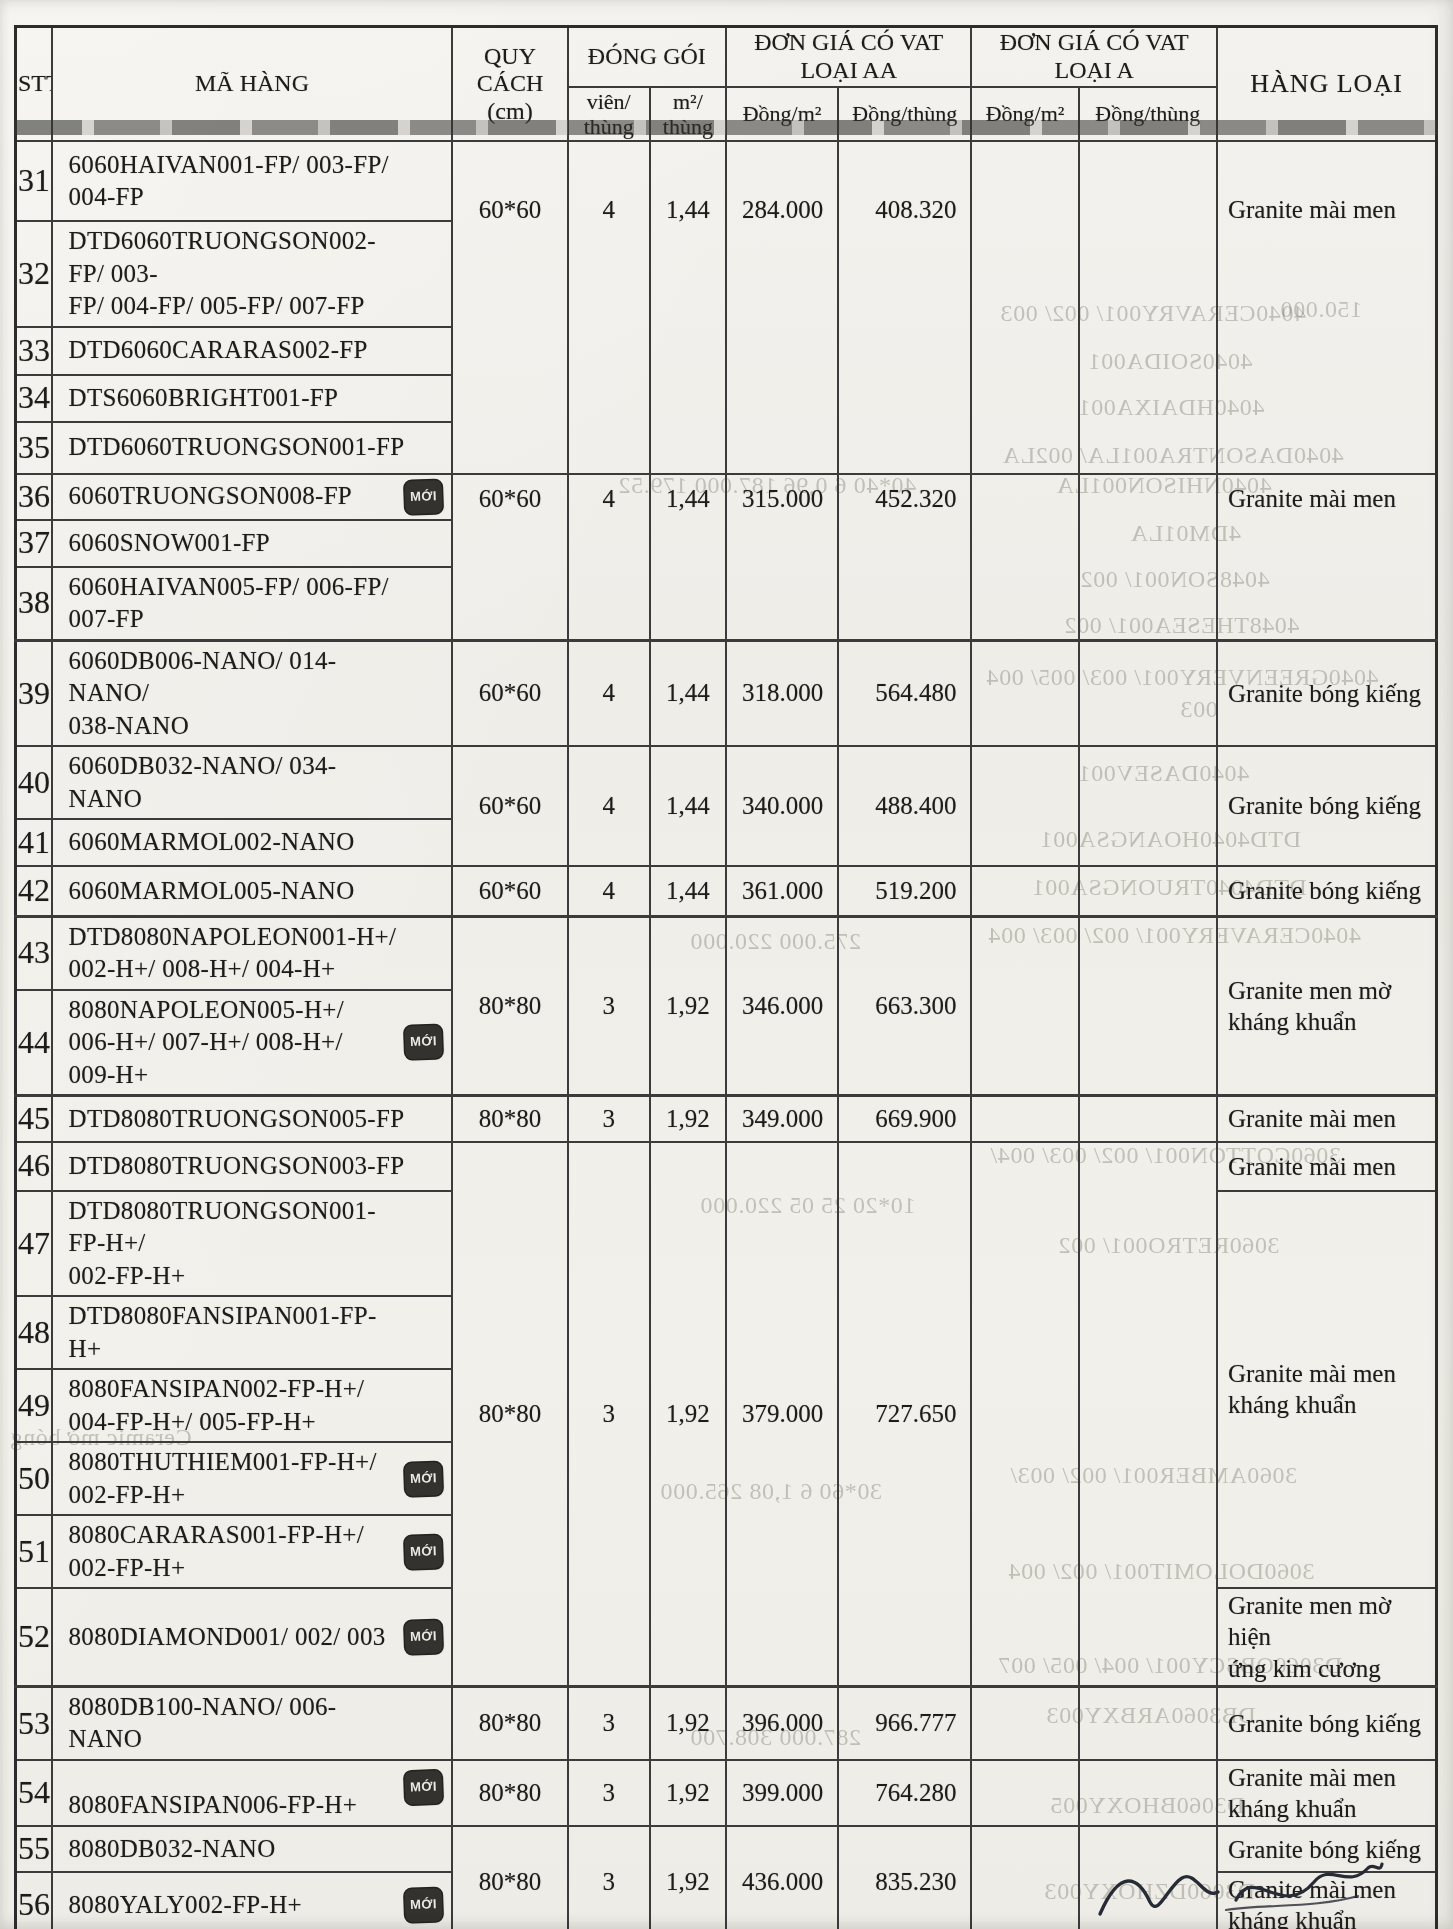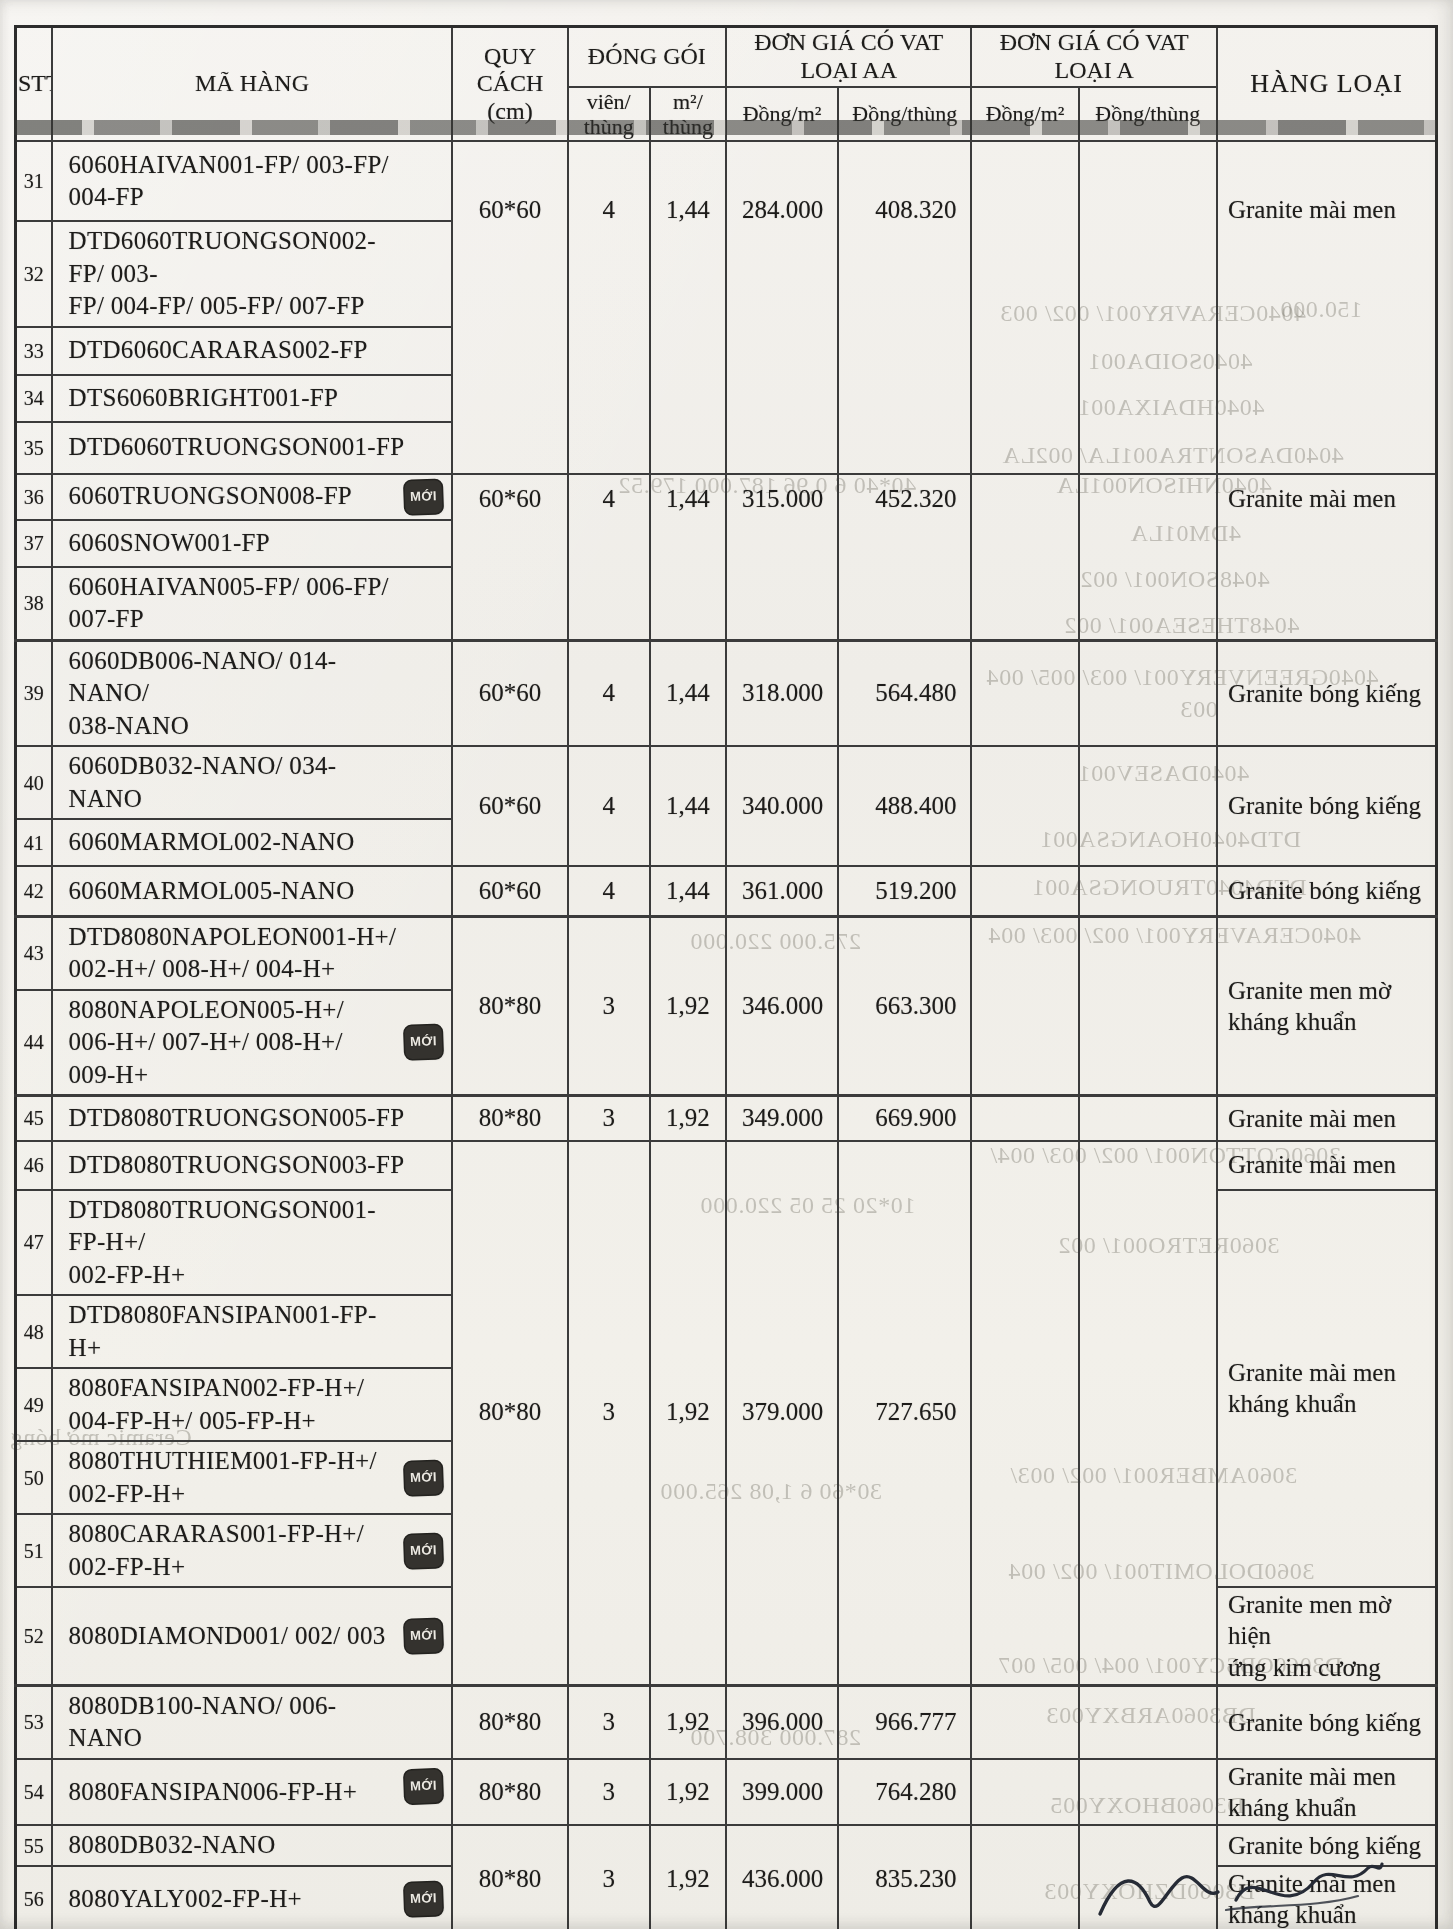--- a/index.html
+++ b/index.html
@@ -27,29 +27,29 @@
   td, th {
     border:2px solid #3b3b3b; overflow:hidden;
     text-shadow:0 0 1px rgba(25,25,25,.38);
   }
   thead th { font-weight:normal; font-size:24px; line-height:1.15; text-align:center; white-space:pre-line; }
   tr.h1 { height:60px; }
   tr.h2 { height:48px; }
   tr.h2 th { font-size:22px; }
   th.chungloai { font-size:26px; letter-spacing:1px; }
   tbody td { font-size:25px; line-height:1.3; vertical-align:middle; }
-  td.stt { text-align:center; font-size:20px; }
+  td.stt { text-align:right; font-size:32px; }
   td.code { text-align:left; padding:3px 46px 3px 16px; white-space:pre-line; letter-spacing:.3px; position:relative;margin-top:41px; }
   td.size, td.num { text-align:center; }
   td.price { text-align:right; padding-right:14px; }
   td.cat { text-align:left; padding-left:10px; white-space:pre-line; line-height:1.25; }
   td.b-top { vertical-align:top; padding-top:52px; }
   td.b-top2 { vertical-align:top; padding-top:8px; }
   tr.hsep td { border-top-width:3px; }
-  td.code-bottom { vertical-align:bottom; padding-bottom:16px; }
+  td.code-bottom { vertical-align:bottom; padding-bottom:4px; }
   .badge {
     position:absolute; right:9px; top:50%; transform:translateY(-50%) rotate(-2deg);
     background:#34322e; color:#ece9e2; font-family:"Liberation Sans", sans-serif;
     font-size:13px; font-weight:bold; letter-spacing:.5px;
     padding:8px 5px; border-radius:7px; box-shadow:0 0 0 1.5px #23221f, 1px 1px 2px rgba(0,0,0,.25);
   }
   .badge-top { top:10px; transform:rotate(-2deg); }
   .header-band {
     position:absolute; left:14px; top:120px; width:1424px; height:15px;
     background:repeating-linear-gradient(90deg,

